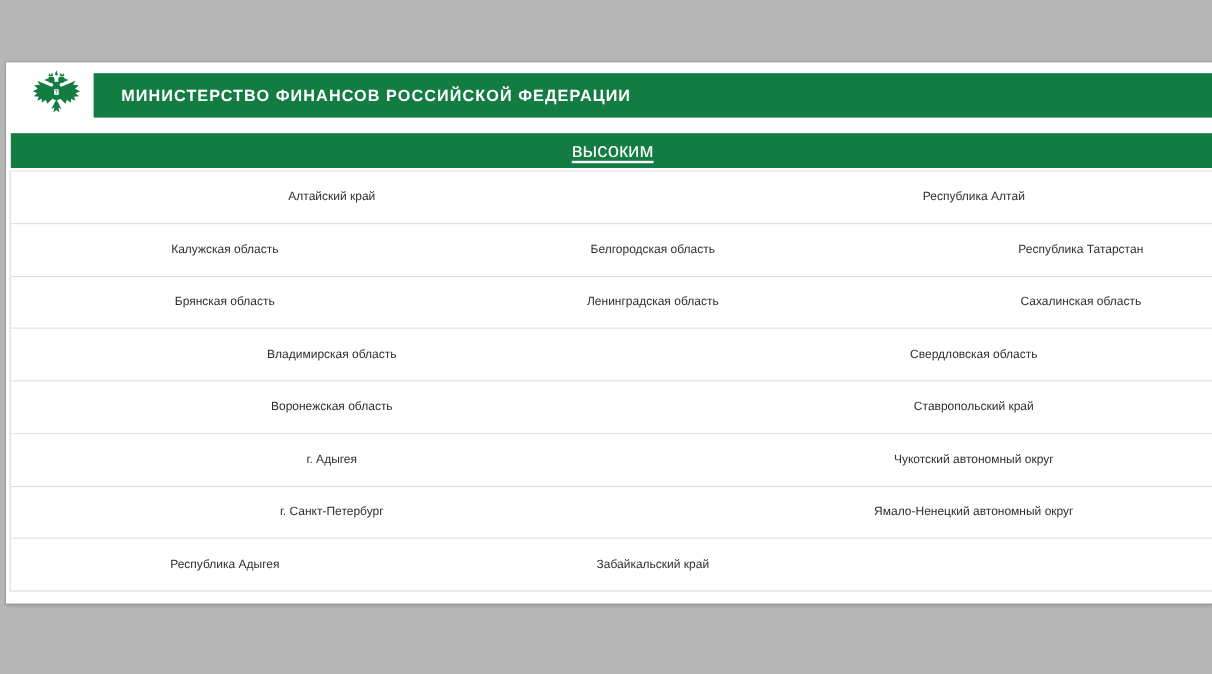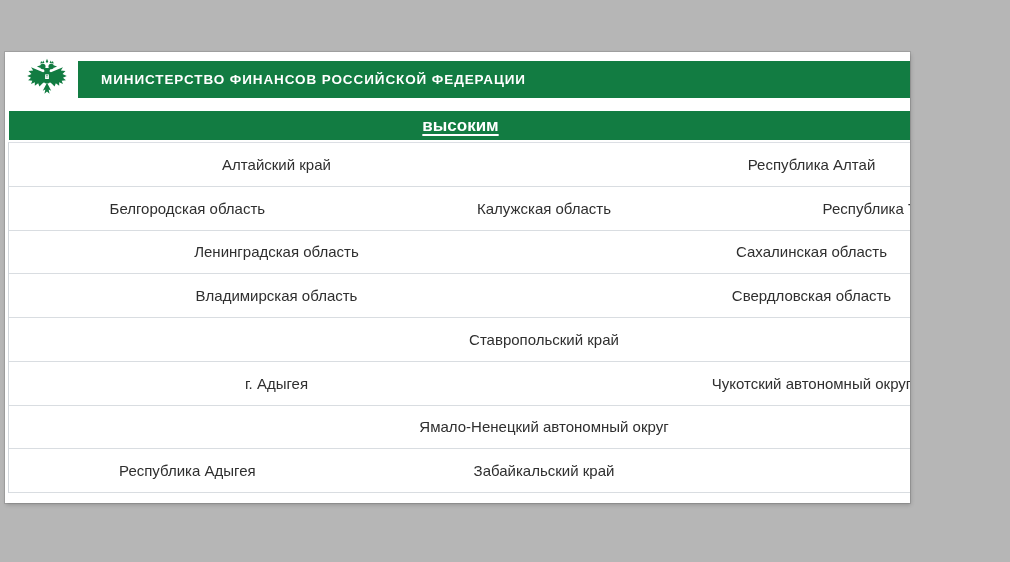--- a/index.html
+++ b/index.html
@@ -11,21 +11,21 @@
     height: 562px;
     background: #b6b6b6;
     overflow: hidden;
     position: relative;
     font-family: "Liberation Sans", sans-serif;
   }
   .page {
     position: absolute;
     left: 5px;
     top: 52px;
-    width: 905px;
+    width: 1005px;
     height: 451px;
     background: #ffffff;
     overflow: hidden;
     box-shadow: 0 0 0 1px rgba(0,0,0,0.10), 1px 2px 4px rgba(0,0,0,0.18);
   }
   .emblem {
     position: absolute;
     left: 21px;
     top: 6px;
     width: 42px;
@@ -56,21 +56,21 @@
     background: #127c42;
     color: #ffffff;
     display: flex;
     align-items: center;
     justify-content: center;
     font-size: 17px;
     font-weight: 600;
     white-space: pre-wrap;
   }
   .title-bar .hl {
-    font-weight: 700;
+    font-weight: 400;
     text-decoration: underline;
     text-decoration-thickness: 2px;
     text-underline-offset: 3px;
     margin: 0 4px;
   }
   .table {
     position: absolute;
     left: 3px;
     top: 90px;
     width: 1071px;
@@ -83,21 +83,21 @@
     height: 43.75px;
     border-bottom: 1px solid #d9dde1;
     box-sizing: border-box;
     background: #ffffff;
   }
   .t-cell {
     flex: 1 1 0;
     display: flex;
     align-items: center;
     justify-content: center;
-    font-size: 15px;
+    font-size: 10px;
     color: #2f2f2f;
     overflow: hidden;
     white-space: nowrap;
   }
 </style>
 </head>
 <body>
 
 <div class="page">
 
@@ -129,40 +129,43 @@
   <div class="title-bar">
     <span class="hl">высоким</span>
   </div>
 
   <div class="table">
     <div class="t-row">
       <div class="t-cell">Алтайский край</div>
       <div class="t-cell">Республика Алтай</div>
     </div>
     <div class="t-row">
+      <div class="t-cell">Калужская область</div>
       <div class="t-cell">Белгородская область</div>
-      <div class="t-cell">Калужская область</div>
       <div class="t-cell">Республика Татарстан</div>
     </div>
     <div class="t-row">
+      <div class="t-cell">Брянская область</div>
       <div class="t-cell">Ленинградская область</div>
       <div class="t-cell">Сахалинская область</div>
     </div>
     <div class="t-row">
       <div class="t-cell">Владимирская область</div>
       <div class="t-cell">Свердловская область</div>
     </div>
     <div class="t-row">
+      <div class="t-cell">Воронежская область</div>
       <div class="t-cell">Ставропольский край</div>
     </div>
     <div class="t-row">
       <div class="t-cell">г. Адыгея</div>
       <div class="t-cell">Чукотский автономный округ</div>
     </div>
     <div class="t-row">
+      <div class="t-cell">г. Санкт-Петербург</div>
       <div class="t-cell">Ямало-Ненецкий автономный округ</div>
     </div>
     <div class="t-row">
       <div class="t-cell">Республика Адыгея</div>
       <div class="t-cell">Забайкальский край</div>
       <div class="t-cell"></div>
     </div>
   </div>
 
 </div>

